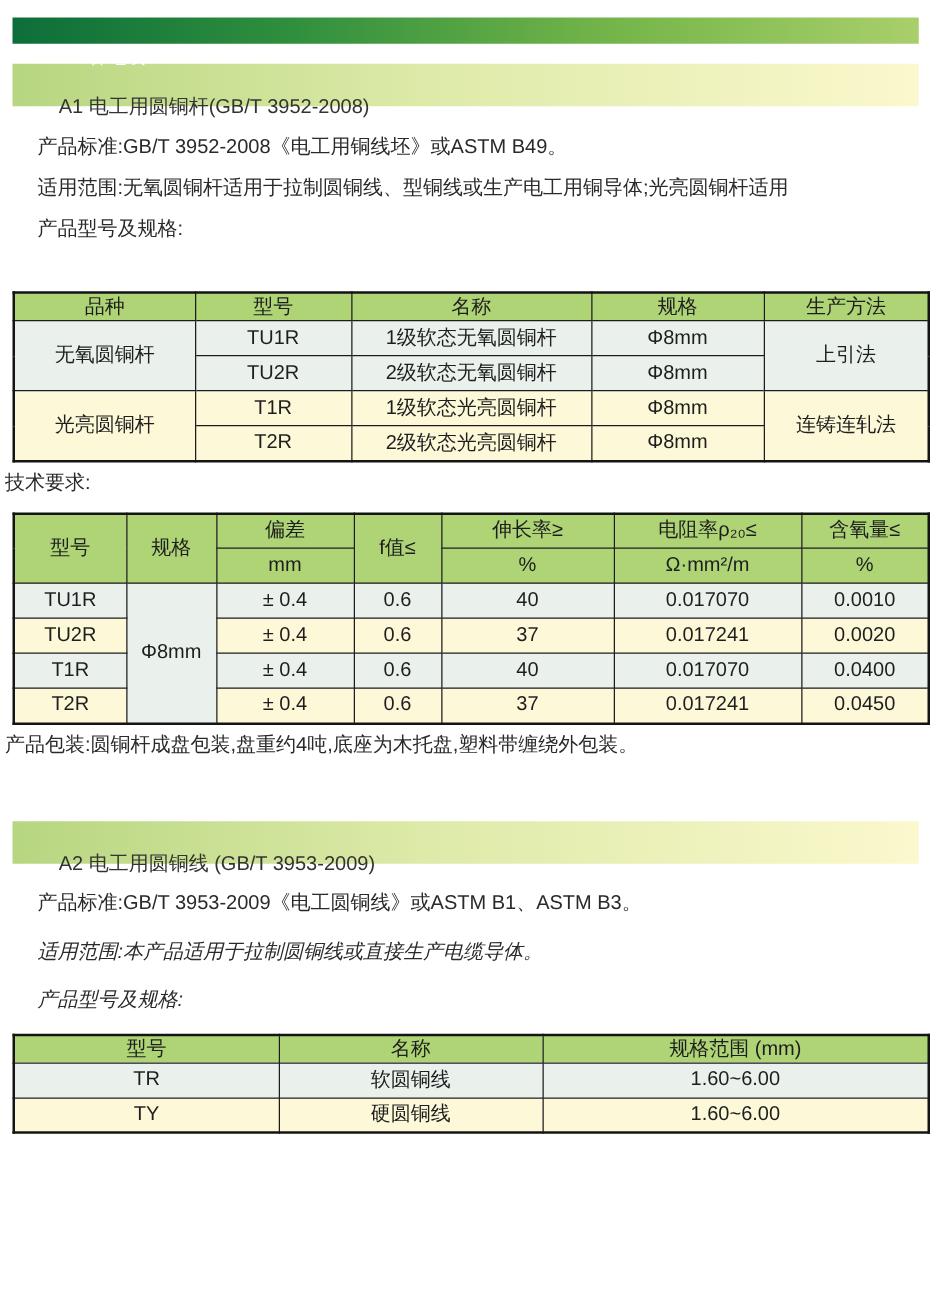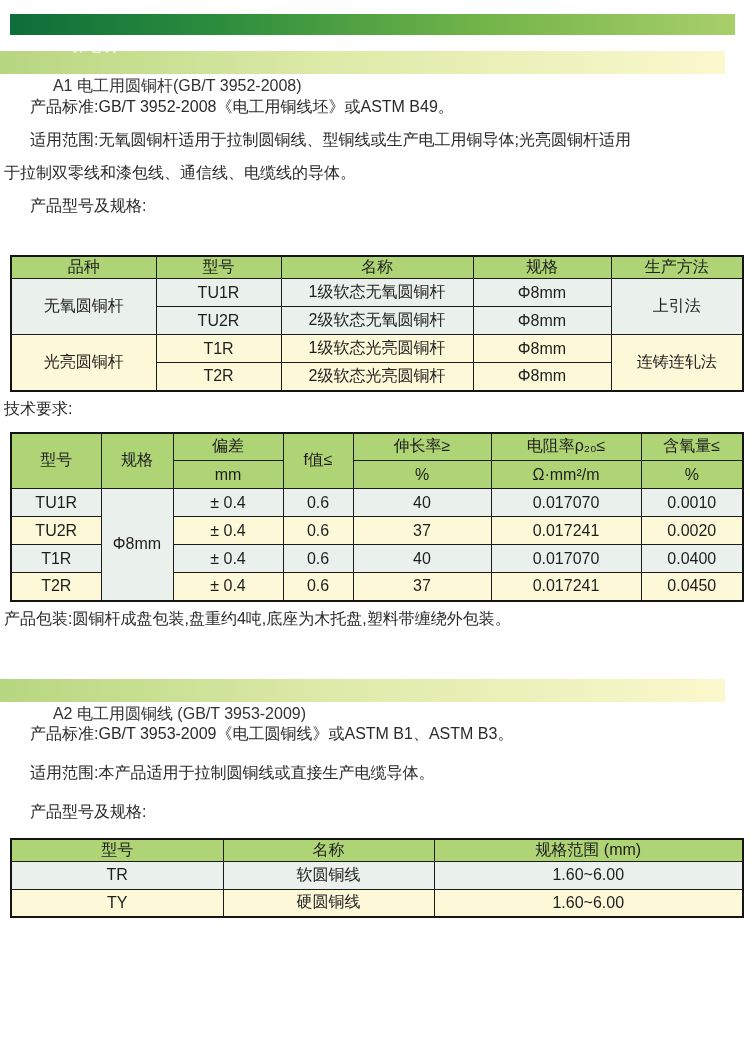--- a/index.html
+++ b/index.html
@@ -14,35 +14,36 @@
 
   
   .bar-dark {
     margin:14px 18px 16px 10px;
     width:725px; height:21px;
     background:linear-gradient(90deg,#0d6e3a 0%,#2e8e3d 30%,#72b449 65%,#a9cf6b 100%);
     color:#ffffff; font-size:15px; line-height:21px;
     padding-left:28px; white-space:pre;
   }
   .bar-light {
-    width:725px; height:23px;
+    margin-left:10px;
+    width:725px; height:34px;
     background:linear-gradient(90deg,#b7d680 0%,#ddeaa8 45%,#fbf8cd 100%);
     color:#333333; font-size:16px; line-height:23px;
-    padding-left:36px; white-space:pre;
+    padding-left:20px; white-space:pre;
   }
   .bar-a1 { margin-top:12px; }
   .bar-a2 { margin-top:44px; }
 
   
   .para { font-size:16px; line-height:33px; margin:0 8px 0 4px; color:#2a2a2a; }
   .para div { white-space:pre-wrap; }
   .indent { text-indent:26px; }
   .mt16 { margin-top:16px; }
   .mt15 { margin-top:15px; }
-  .mt6  { margin-top:6px; }
+  .mt6  { margin-top:6px;font-style:italic; }
 
   
   table {
     border-collapse:collapse;
     table-layout:fixed;
     margin-left:10px;
     width:732px;
     text-align:center;
     font-size:16px;
     color:#1e1e1e;
@@ -70,21 +71,20 @@
   <div class="bar-light bar-a1">
     <span>A1 电工用圆铜杆(GB/T 3952-2008)</span>
   </div>
 
   <div class="para indent mt16">
     <div>产品标准:GB/T 3952-2008《电工用铜线坯》或ASTM B49。</div>
   </div>
 
   <div class="para">
     <div class="indent">适用范围:无氧圆铜杆适用于拉制圆铜线、型铜线或生产电工用铜导体;光亮圆铜杆适用</div>
-    <div>于拉制双零线和漆包线、通信线、电缆线的导体。</div>
   </div>
 
 
   <div class="para indent">
     <div>产品型号及规格:</div>
   </div>
 
   <table class="t1">
     <colgroup>
       <col style="width:145px">

